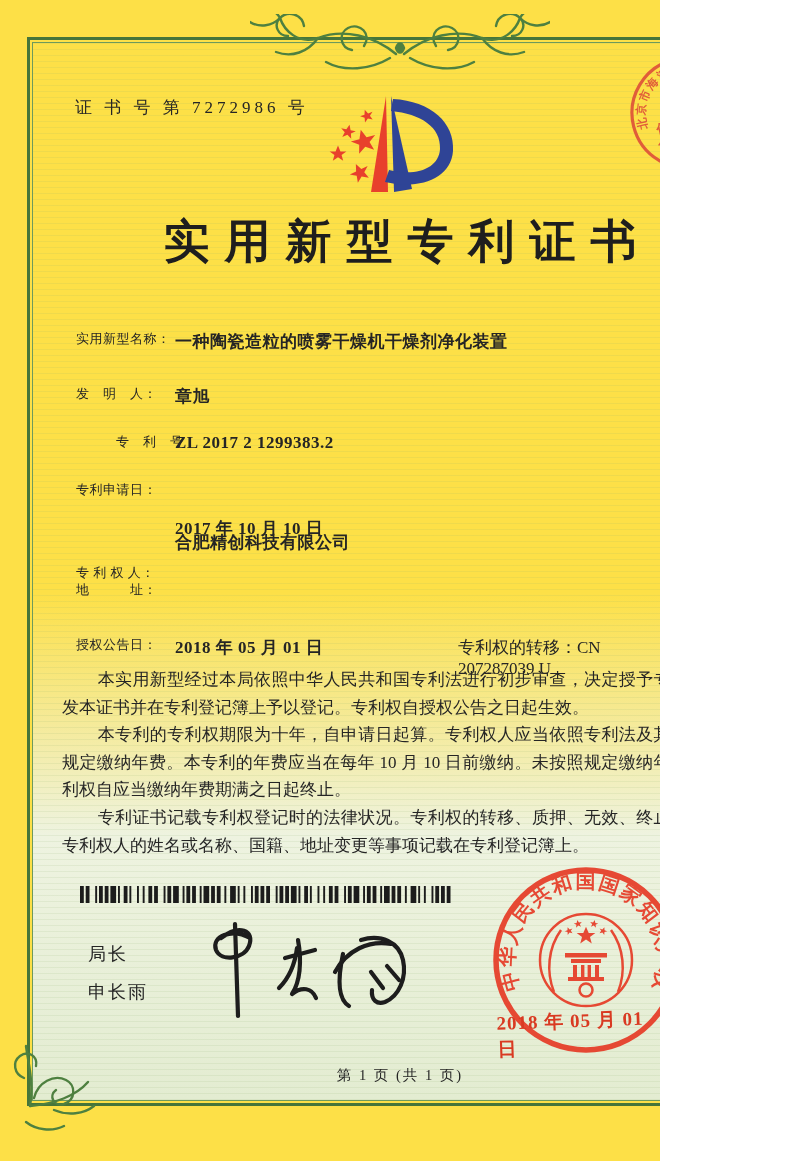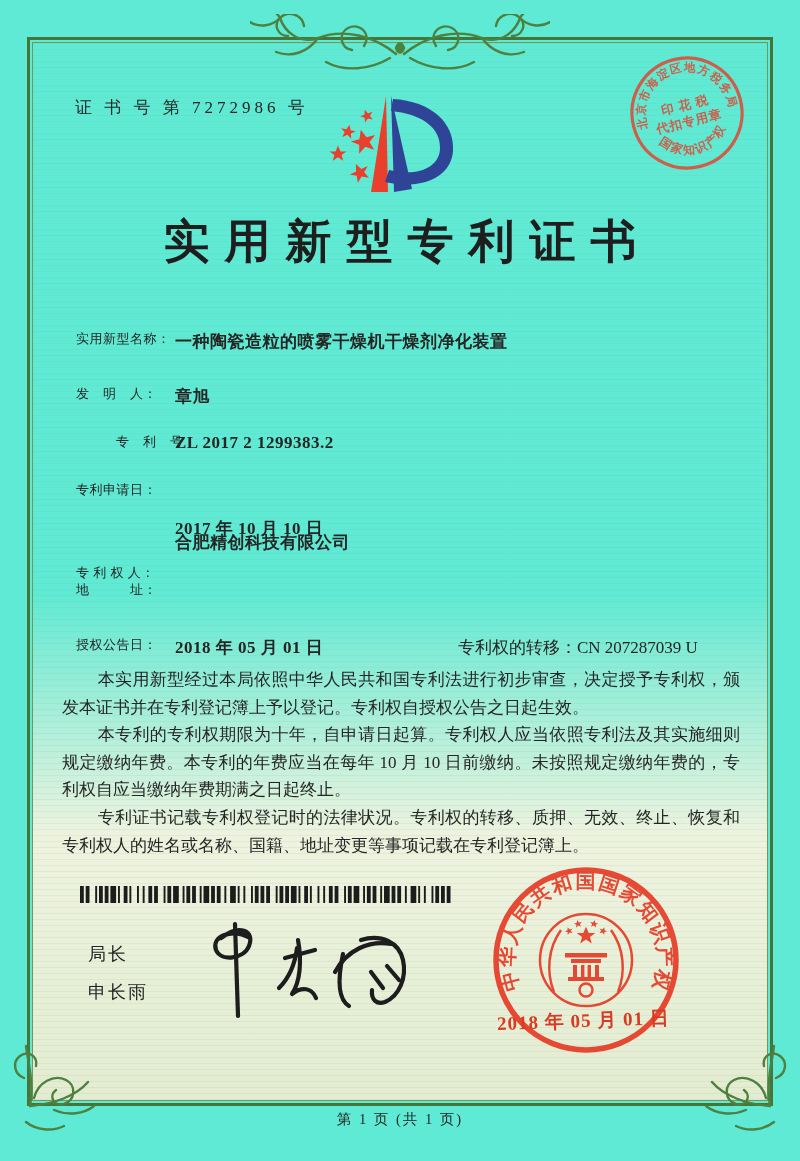--- a/index.html
+++ b/index.html
@@ -1,18 +1,18 @@
 <!DOCTYPE html>
 <html><head>
 <meta charset="utf-8">
 <style>
   html,body{margin:0;padding:0;}
   .page{
-    position:relative;width:800px;height:1161px;overflow:hidden;
-    background:#5eead4;
+    position:relative;width:660px;height:1161px;overflow:hidden;
+    background:#fde047;
     font-family:"Liberation Serif","DejaVu Serif",serif;
     color:#252525;
   }
   
   .frame{position:absolute;left:27px;top:37px;width:740px;height:1063px;
     border:3px solid #46753a;}
   .frame-inner{position:absolute;left:2px;top:2px;right:2px;bottom:2px;
     border:1px solid #6d9a5c;}
   
   .panel-bg{position:absolute;left:33px;top:43px;width:734px;height:1057px;
@@ -33,21 +33,21 @@
   .paras{left:62px;top:666px;width:678px;font-size:17px;line-height:27.6px;text-align:justify;}
   .paras p{margin:0;text-indent:2.1em;}
   .barcode{left:80px;top:886px;}
   .signer-title{left:88px;top:942px;font-size:18px;letter-spacing:2px;}
   .signer-name{left:88px;top:980px;font-size:18px;letter-spacing:2px;}
   .signature{left:185px;top:908px;}
   .seal{left:488px;top:862px;opacity:.92;}
   .seal-date{left:497px;top:1008px;font-size:19px;font-weight:bold;color:#d93a22;
     letter-spacing:1px;transform:rotate(-2deg);}
   .tax-stamp{left:626px;top:52px;transform:rotate(-14deg);opacity:.88;}
-  .footer{left:0;top:1110px;width:800px;text-align:center;font-size:14.5px;letter-spacing:2px;}
+  .footer{left:0;top:1066px;width:800px;text-align:center;font-size:14.5px;letter-spacing:2px;}
   .orn{color:#4e8040;}
   svg{display:block;}
 </style>
 </head>
 <body>
 
 <div class="page">
 
   <div class="frame">
     <div class="frame-inner"></div>

